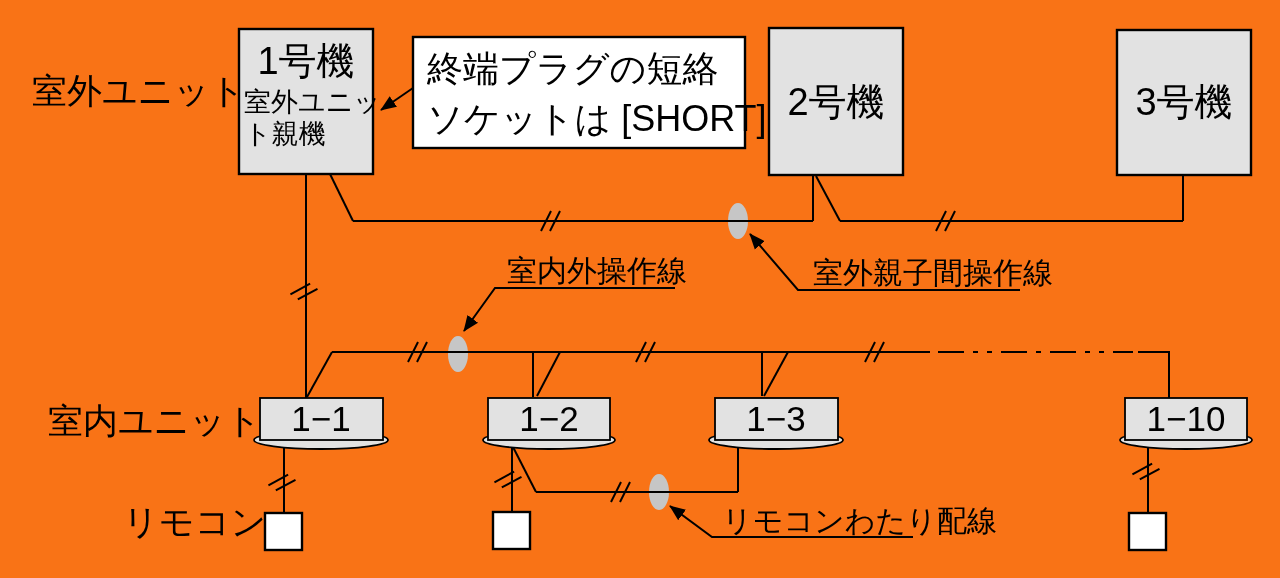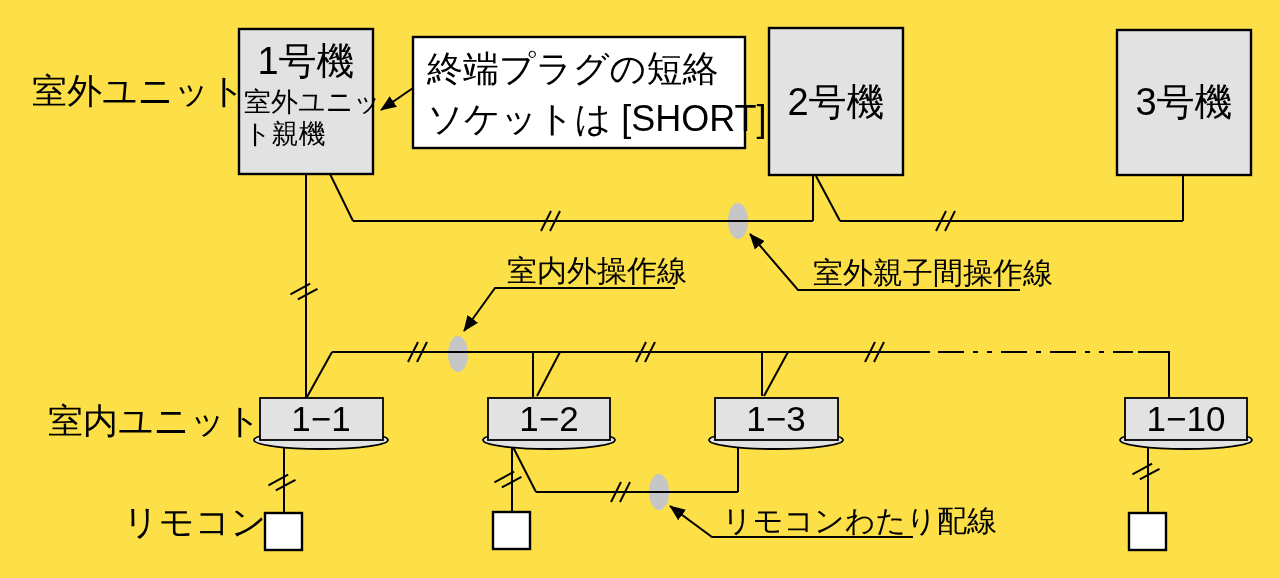--- a/index.html
+++ b/index.html
@@ -1,17 +1,17 @@
 <!DOCTYPE html>
 <html><head>
 <meta charset="utf-8">
 <title>Wiring Diagram</title>
 <style>
   html,body{margin:0;padding:0;background:#ffffff;}
-  .stage{position:relative;width:1280px;height:578px;background:#fde047;overflow:hidden;}
+  .stage{position:relative;width:1280px;height:578px;background:#f97316;overflow:hidden;}
   svg{display:block;}
   .wire{stroke:#000;stroke-width:2;fill:none;}
   .dash{stroke-dasharray:26 9 5 9 5 9 26 9 5 9;}
   .tickline{stroke:#000;stroke-width:2;}
   .leader{stroke:#000;stroke-width:2;fill:none;}
   .boxline{stroke:#000;stroke-width:2.4;}
   .boxthin{stroke:#000;stroke-width:1.8;}
   text{font-family:"Liberation Sans","DejaVu Sans",sans-serif;fill:#000;}
   .fs-row{font-size:35px;}
   .fs-unit-big{font-size:38px;}

